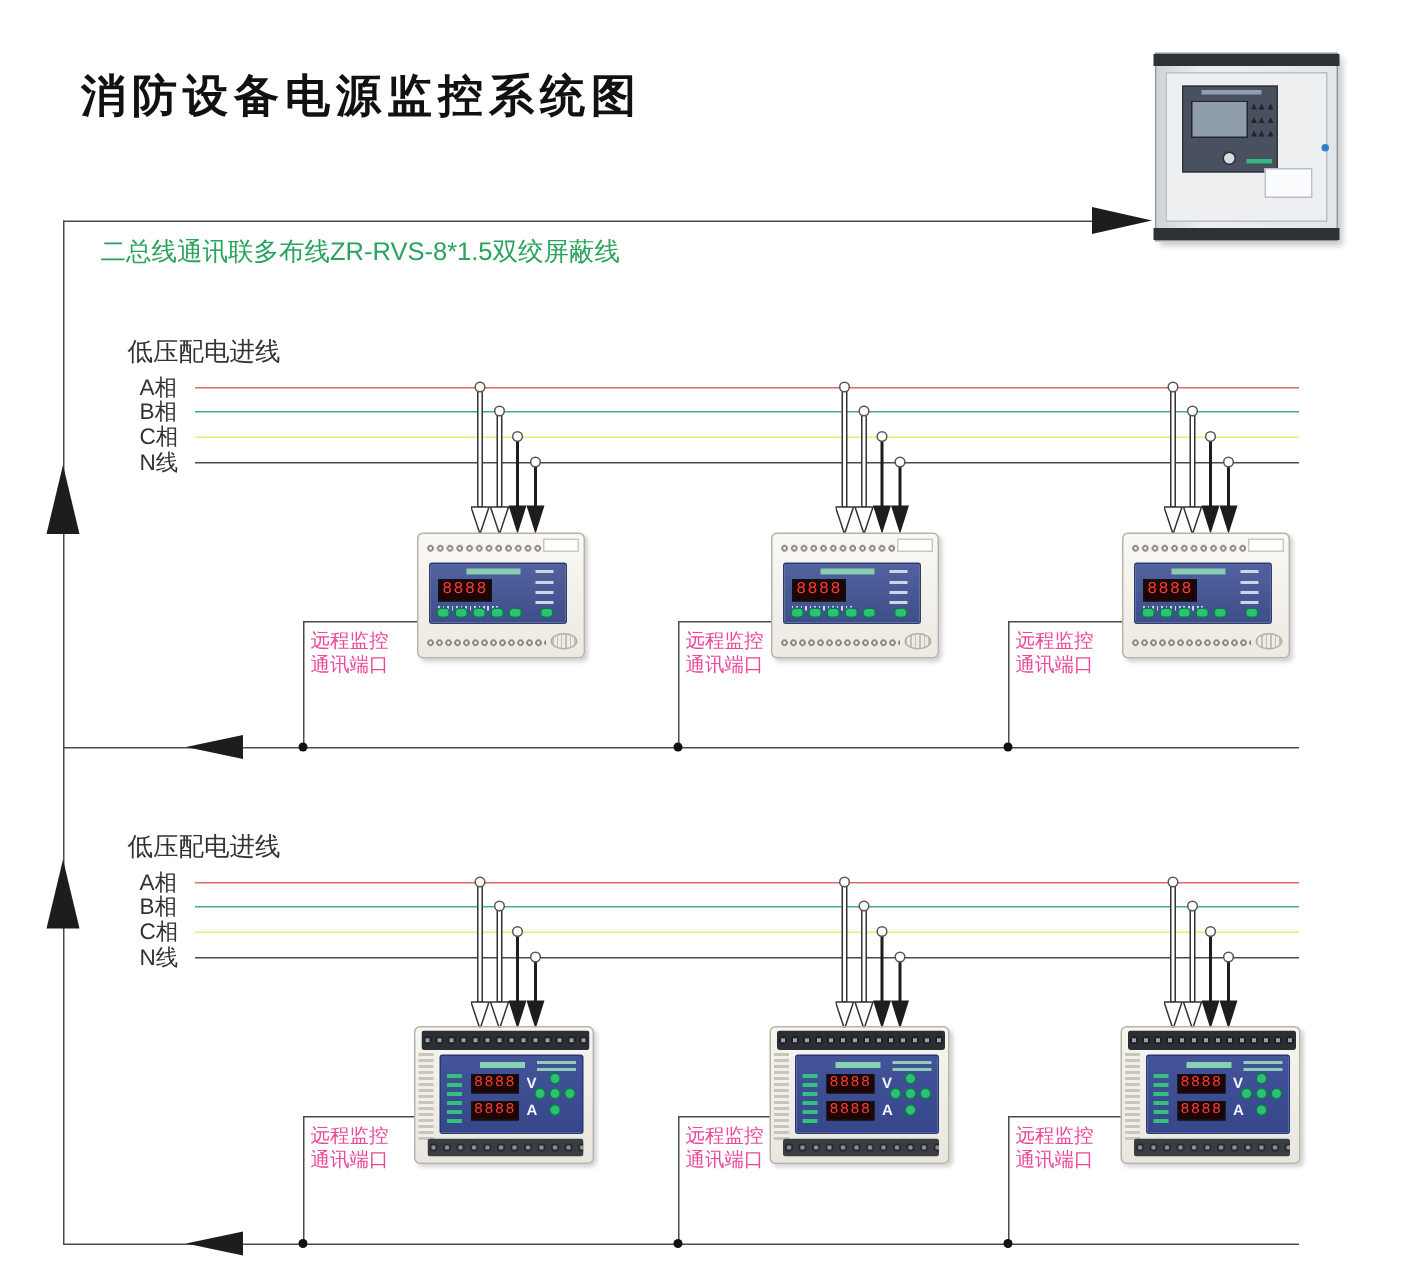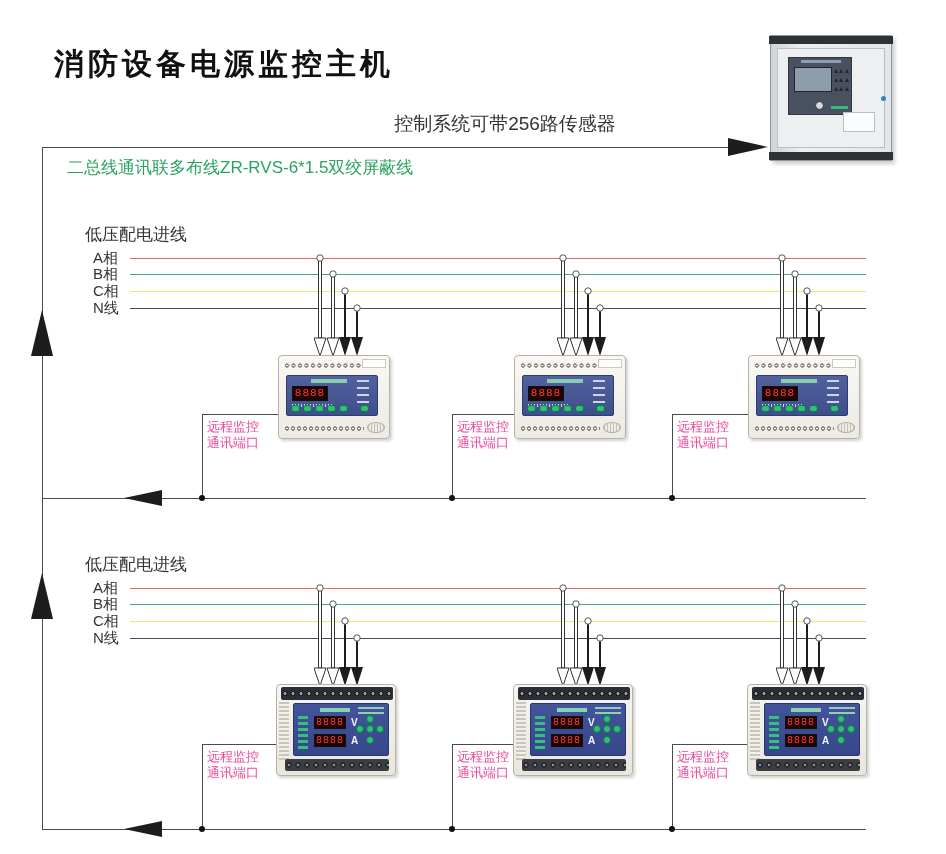--- a/index.html
+++ b/index.html
@@ -146,24 +146,23 @@
       <circle cx="31" cy="37" r="3.2" fill="#fff" stroke="#555"></circle>
       <circle cx="43" cy="54" r="3.2" fill="#fff" stroke="#555"></circle>
     </symbol>
 
     <g id="devA-extra"></g>
   </defs>
 </svg>
 
 <div id="canvas">
 
-  <div class="abs title">消防设备电源监控主机</div>
-
-  <div class="abs caption">控制系统可带256路传感器</div>
-  <div class="abs bus-label">二总线通讯联多布线ZR-RVS-6*1.5双绞屏蔽线</div>
+  <div class="abs title">消防设备电源监控系统图</div>
+
+  <div class="abs bus-label">二总线通讯联多布线ZR-RVS-8*1.5双绞屏蔽线</div>
 
   <div class="abs hline" style="left:42px; top:147px; width:686px;"></div>
   <div class="abs arrow-right" style="left:728px; top:138px;"></div>
 
   <div class="abs vline" style="left:42px; top:147px; height:683px;"></div>
   <div class="abs arrow-up" style="left:31px; top:310px;"></div>
   <div class="abs arrow-up" style="left:31px; top:573px;"></div>
 
   <div class="cab">
     <div class="cap top"></div>

